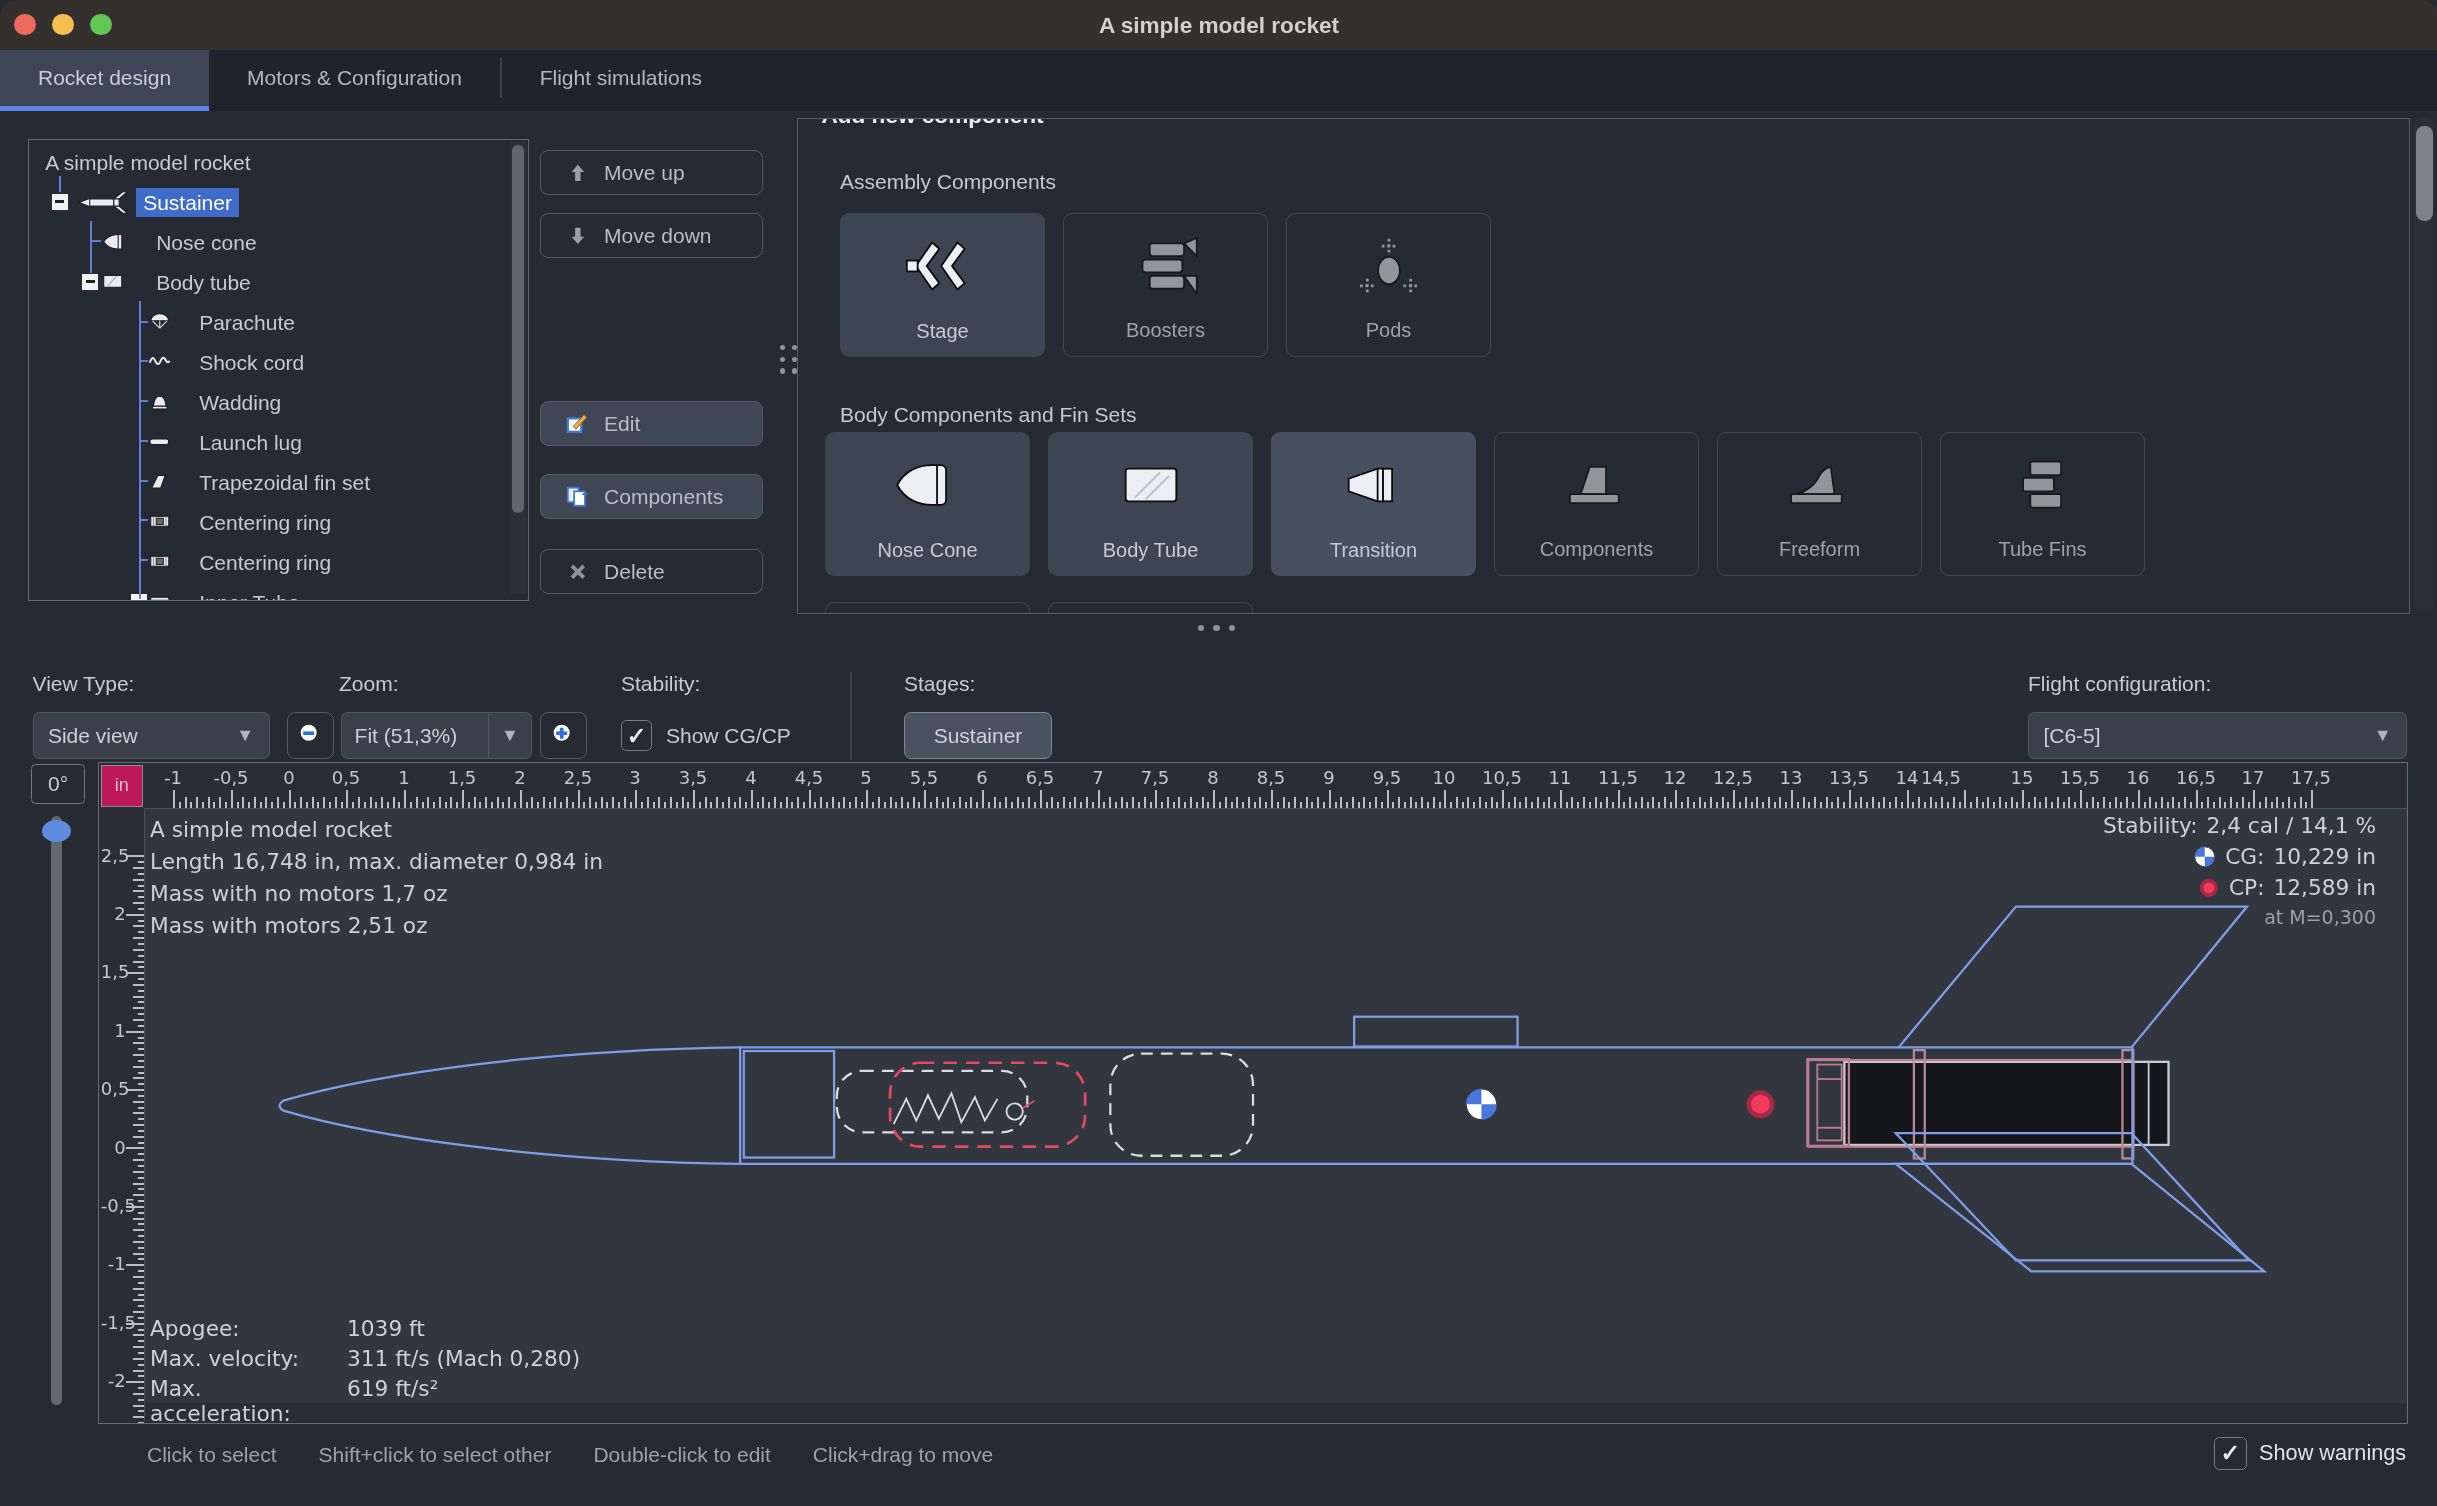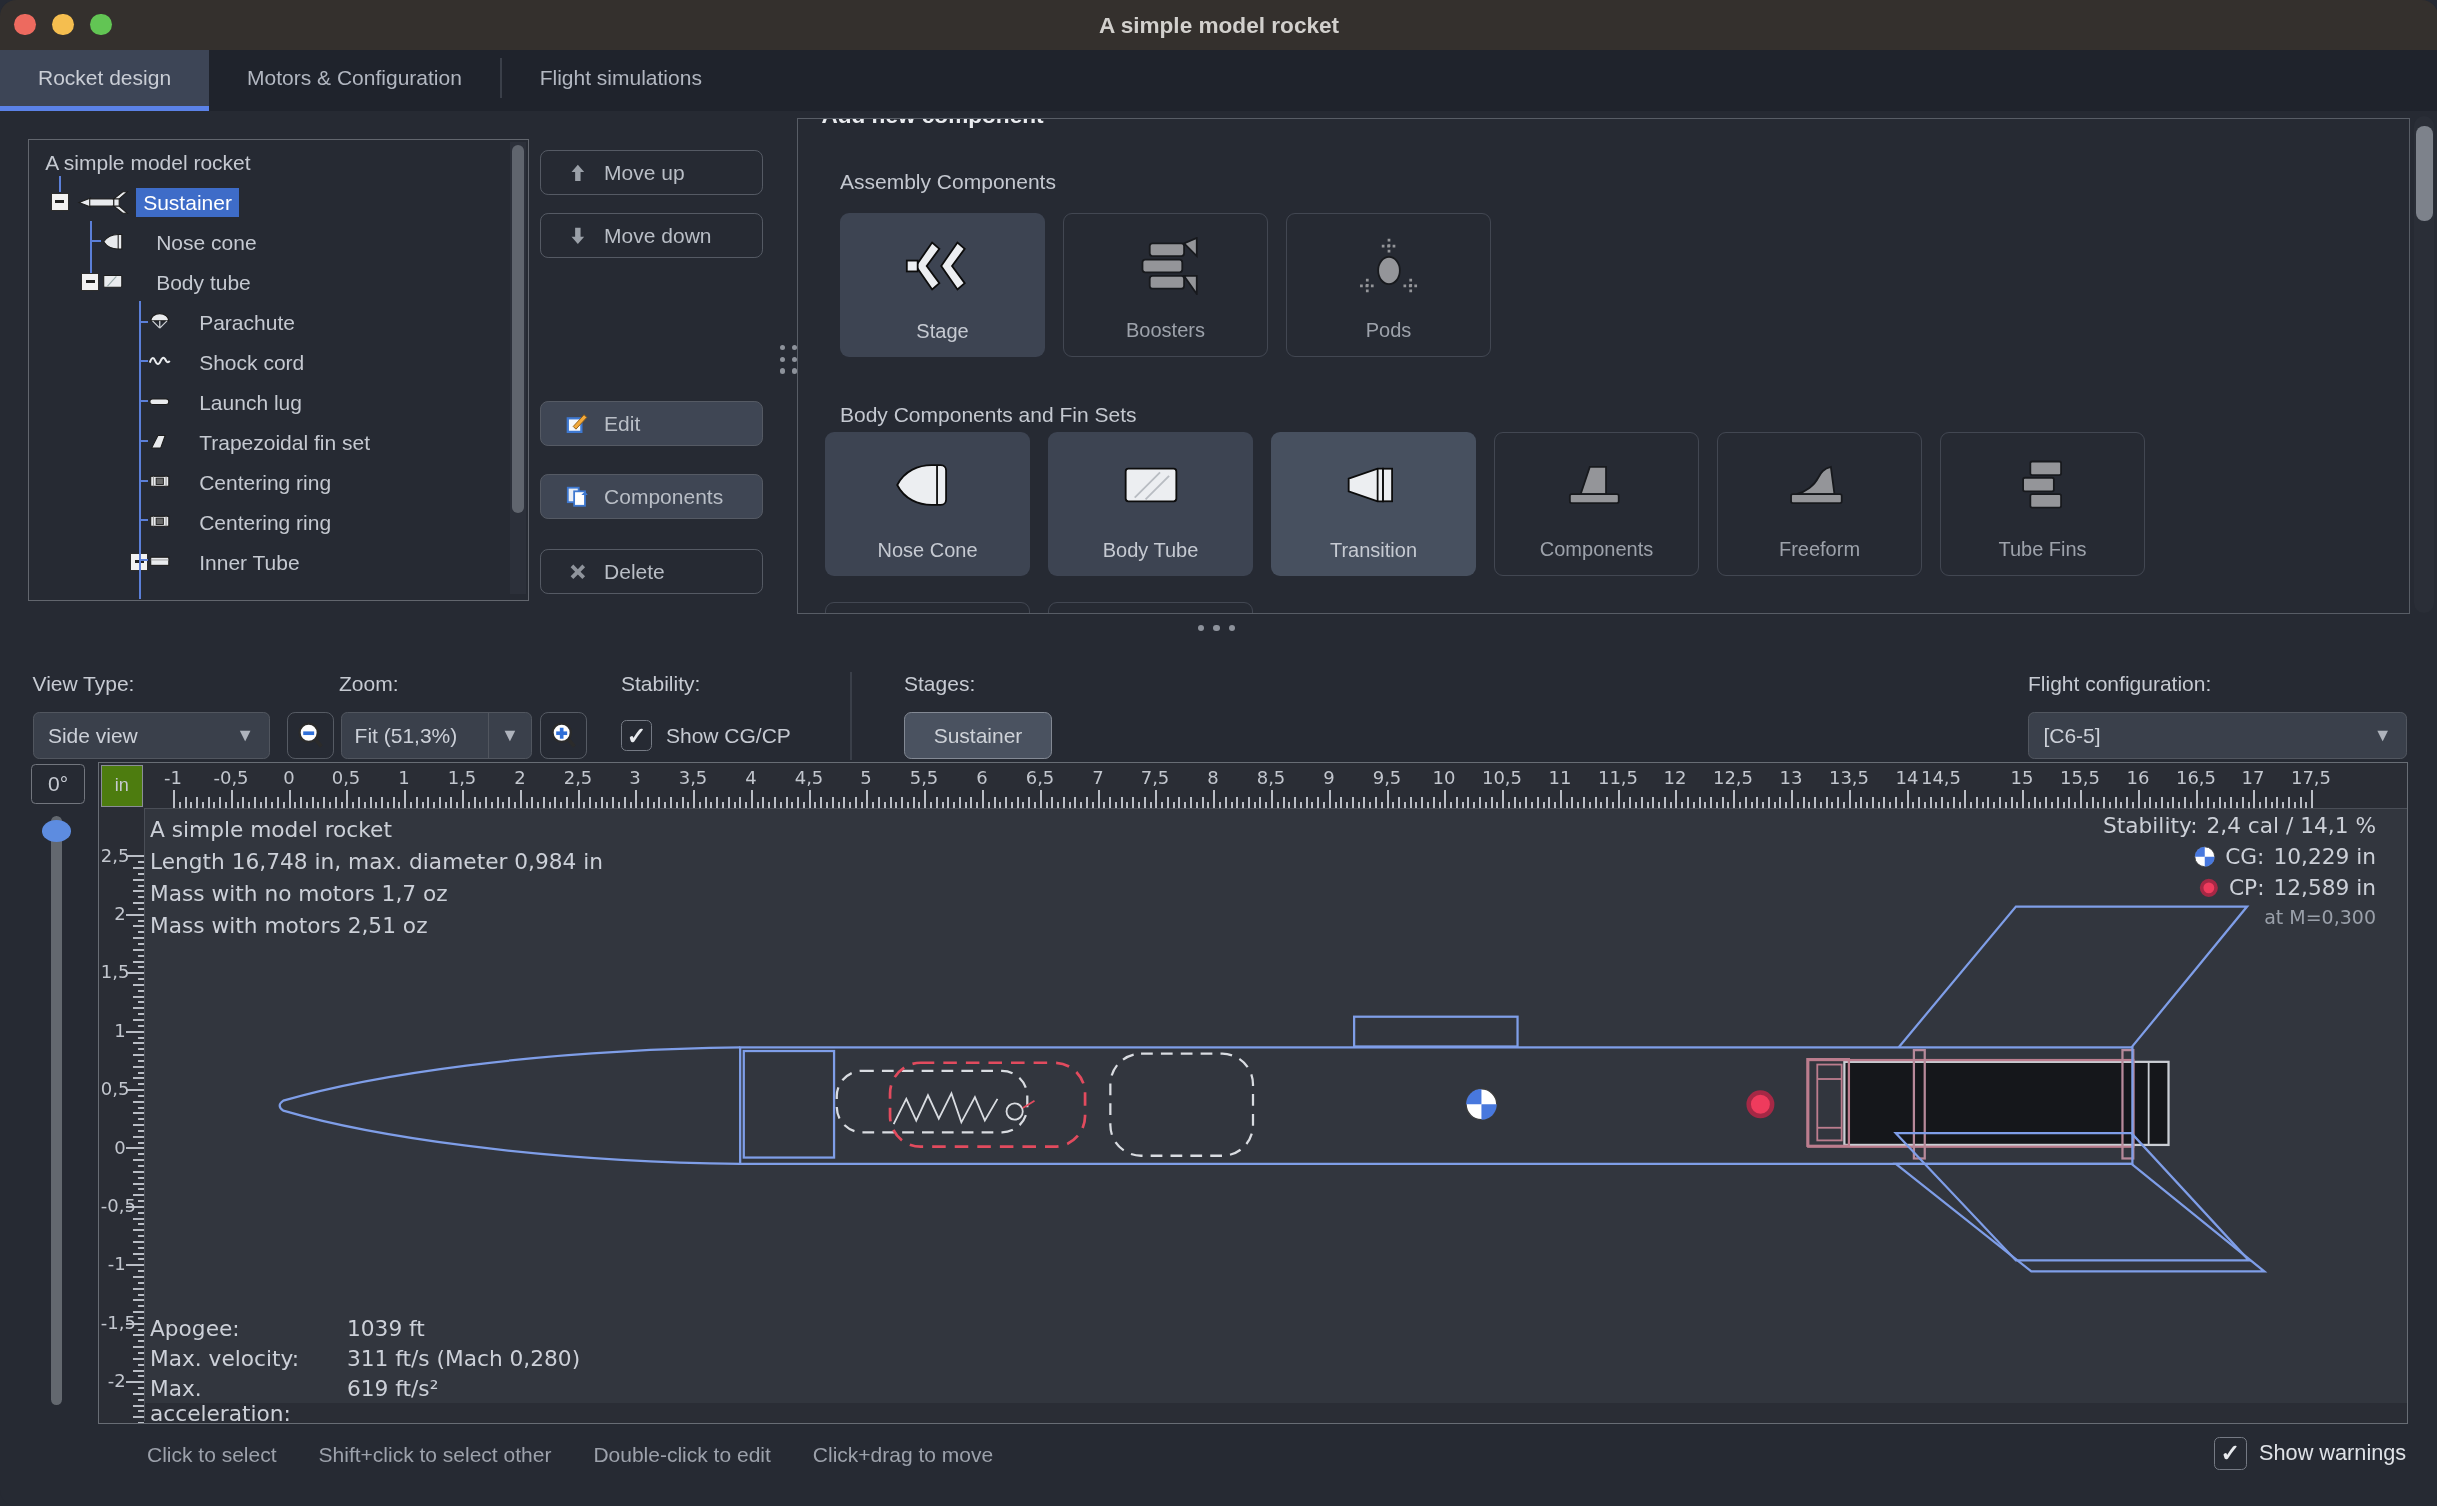--- a/index.html
+++ b/index.html
@@ -93,21 +93,21 @@
   #rot-slider-track{position:absolute;left:51px;top:816px;width:10.8px;height:589px;background:#63686f;border-radius:5.4px;}
   #rot-slider-thumb{position:absolute;left:42px;top:820px;width:29px;height:21.7px;background:#5d8ce0;border-radius:50%;}
 
   #canvas{position:absolute;left:98px;top:762px;width:2310px;height:662px;border:1.8px solid #686d75;
     box-sizing:border-box;background:#2a2d35;overflow:hidden;}
   #draw-area{position:absolute;left:45px;top:45px;width:2263px;height:595px;background:#32363e;}
   #rocket-svg{position:absolute;left:0;top:0;}
   #top-ruler{position:absolute;left:0;top:0;width:2308px;height:45px;background:#2a2d35;border-bottom:0.9px solid #4a4e57;}
   #left-ruler{position:absolute;left:0;top:45px;width:45px;height:613px;background:#2a2d35;border-right:0.9px solid #4a4e57;}
   #corner-box{position:absolute;left:1.8px;top:1.8px;width:42px;height:42px;border:1.8px solid #8a8e96;box-sizing:border-box;
-    display:flex;align-items:center;justify-content:center;font-size:18px;color:#c6cad2;z-index:5;background:#4d7c0f;}
+    display:flex;align-items:center;justify-content:center;font-size:18px;color:#c6cad2;z-index:5;background:#be185d;}
   .tick-t{position:absolute;bottom:0;width:1.8px;background:#b9bdc5;}
   .tick-l{position:absolute;right:0;height:1.8px;background:#b9bdc5;}
   .rlab-t{position:absolute;top:3.6px;font-size:18px;color:#c2c6ce;transform:translateX(-50%);font-family:"DejaVu Sans",sans-serif;}
   .rlab-l{position:absolute;width:25px;text-align:right;font-size:18px;color:#c2c6ce;font-family:"DejaVu Sans",sans-serif;}
 
   #rocket-info{position:absolute;left:51px;top:51px;font-size:21.7px;color:#ccd0d8;line-height:32px;
     font-family:"DejaVu Sans",sans-serif;white-space:pre;}
   #stability-block{position:absolute;right:31px;top:47px;text-align:right;font-family:"DejaVu Sans",sans-serif;}
   .stab-line{font-size:21.7px;color:#ccd0d8;height:31px;display:flex;align-items:center;justify-content:flex-end;gap:9px;}
   .stab-mach{font-size:19px;color:#9aa0aa;height:29px;line-height:29px;}
@@ -185,20 +185,29 @@
           </span>
           <span class="tlabel" style="left:163px">Parachute</span>
         </div>
         <div class="trow">
           <span class="ticon" style="left:119px">
             <svg width="23.5" height="23.5" viewBox="0 0 26 26">
      <path d="M2 14 Q5 5 8 12 T14 12 T20 12 Q22 15 24 12" fill="none" stroke="#e9ebee" stroke-width="2.2"></path>
             </svg>
           </span>
           <span class="tlabel" style="left:163px">Shock cord</span>
+        </div>
+        <div class="trow">
+          <span class="ticon" style="left:119px">
+            <svg width="23.5" height="23.5" viewBox="0 0 26 26">
+     <path d="M6 18 Q7 7 13 7 Q19 7 20 18 Z" fill="#e9ebee" stroke="#1c1c1c" stroke-width="1.2"></path>
+              <rect x="5" y="18" width="16" height="3" fill="#e9ebee" stroke="#1c1c1c" stroke-width="1.2"></rect>
+            </svg>
+          </span>
+          <span class="tlabel" style="left:163px">Wadding</span>
         </div>
         <div class="trow">
           <span class="ticon" style="left:119px">
             <svg width="23.5" height="23.5" viewBox="0 0 26 26">
      <rect x="2" y="10" width="21" height="6" rx="3" fill="#e9ebee" stroke="#1c1c1c" stroke-width="1.2"></rect>
             </svg>
           </span>
           <span class="tlabel" style="left:163px">Launch lug</span>
         </div>
         <div class="trow">

